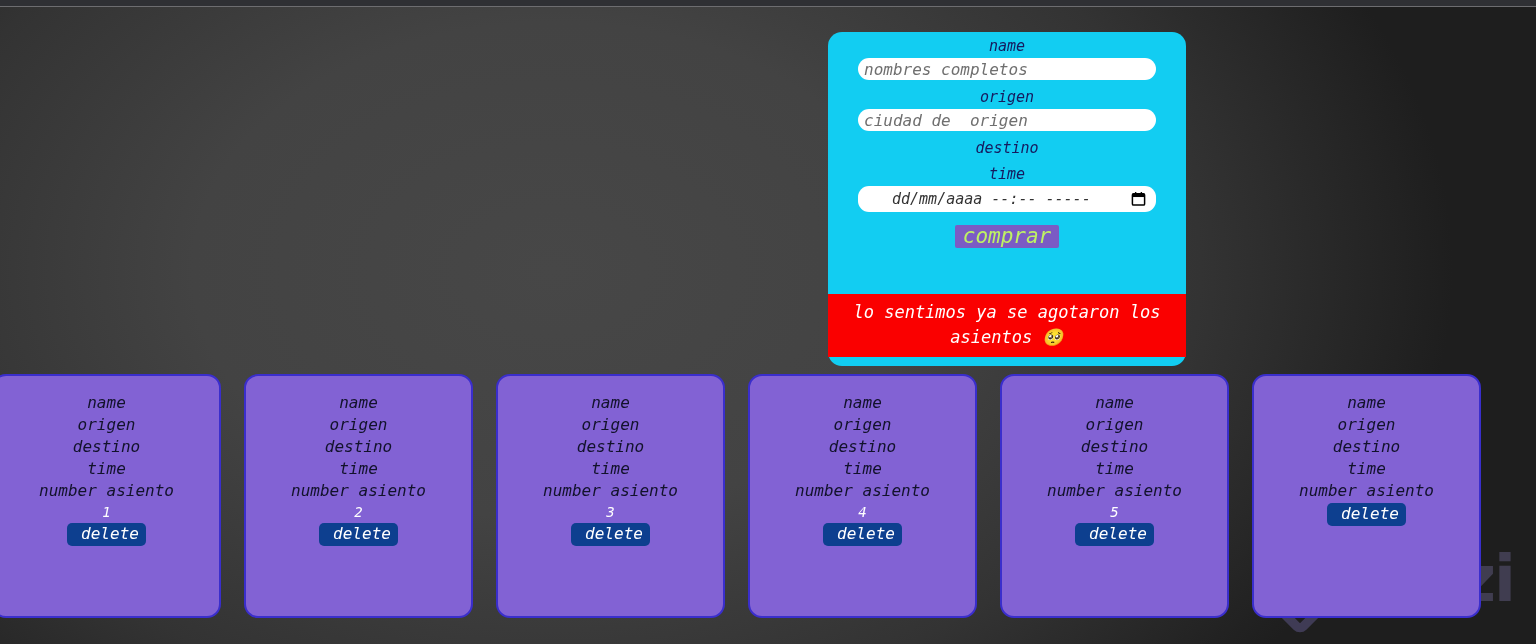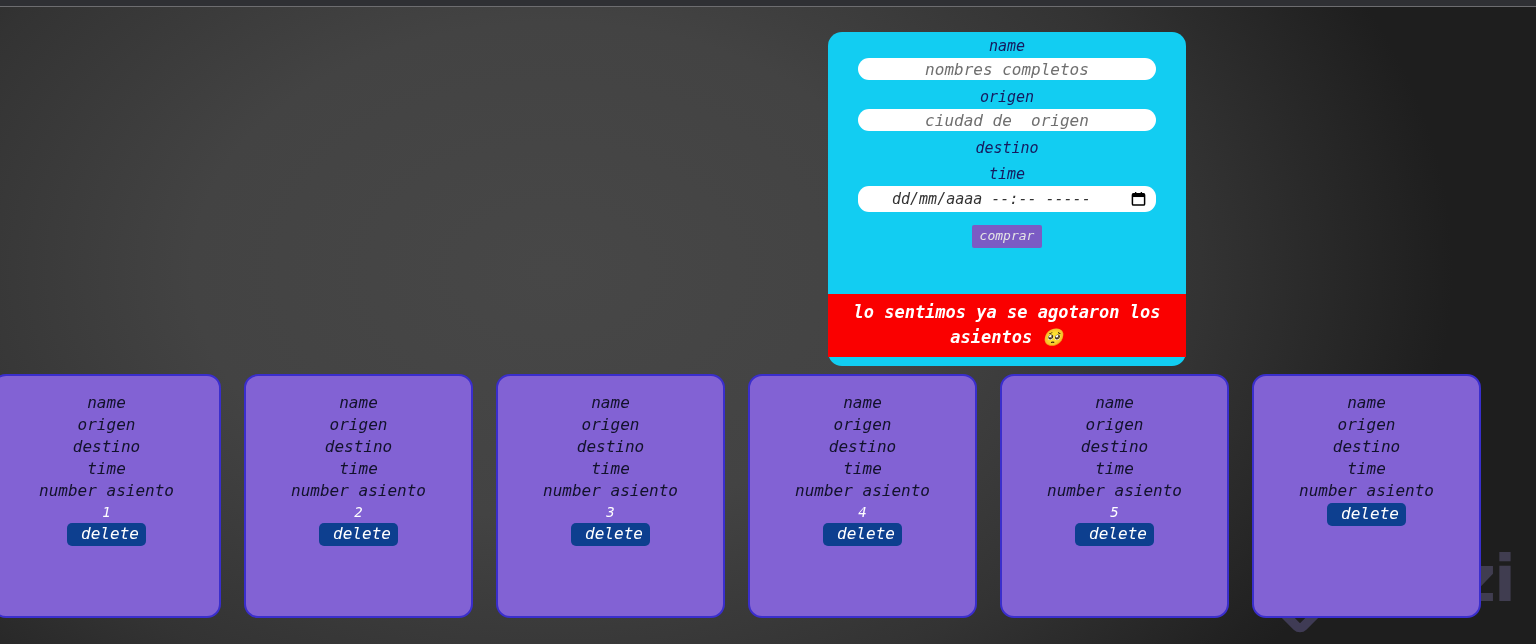--- a/index.html
+++ b/index.html
@@ -112,21 +112,21 @@
 
   .text-field {
     display: block;
     margin: 3px auto 0 auto;
     width: 298px;
     height: 22px;
     border: none;
     border-radius: 11px;
     background: #ffffff;
     box-sizing: border-box;
-    text-align: center;
+    text-align: left;
     font-family: "DejaVu Sans Mono", monospace;
     font-style: italic;
     font-size: 16px;
     color: #333;
     outline: none;
     padding: 0 6px;
   }
   .text-field::placeholder {
     color: #6f6f6f;
     font-style: italic;
@@ -161,39 +161,39 @@
     transform: translateY(-50%);
     width: 15px;
     height: 15px;
     display: block;
   }
 
   #buy-button {
     display: block;
     margin: 13px auto 0 auto;
     background: #7b5bc4;
-    color: #e5e5e5;
+    color: #bef264;
     border: none;
     border-radius: 2px;
     padding: 2px 8px 3px 8px;
     font-family: "DejaVu Sans Mono", monospace;
     font-style: italic;
-    font-size: 13px;
+    font-size: 21px;
     cursor: pointer;
     line-height: 18px;
   }
 
   #sold-out-alert {
     margin: 10px auto 0 auto;
     width: 358px;
     background: #fa0000;
     color: #ffffff;
     font-family: "DejaVu Sans Mono", monospace;
     font-style: italic;
-    font-weight: bold;
+    font-weight: normal;
     font-size: 17px;
     line-height: 25px;
     text-align: center;
     padding: 6px 6px 7px 6px;
     box-sizing: border-box;
     position: absolute;
     left: 0;
     top: 252px;
   }
 

